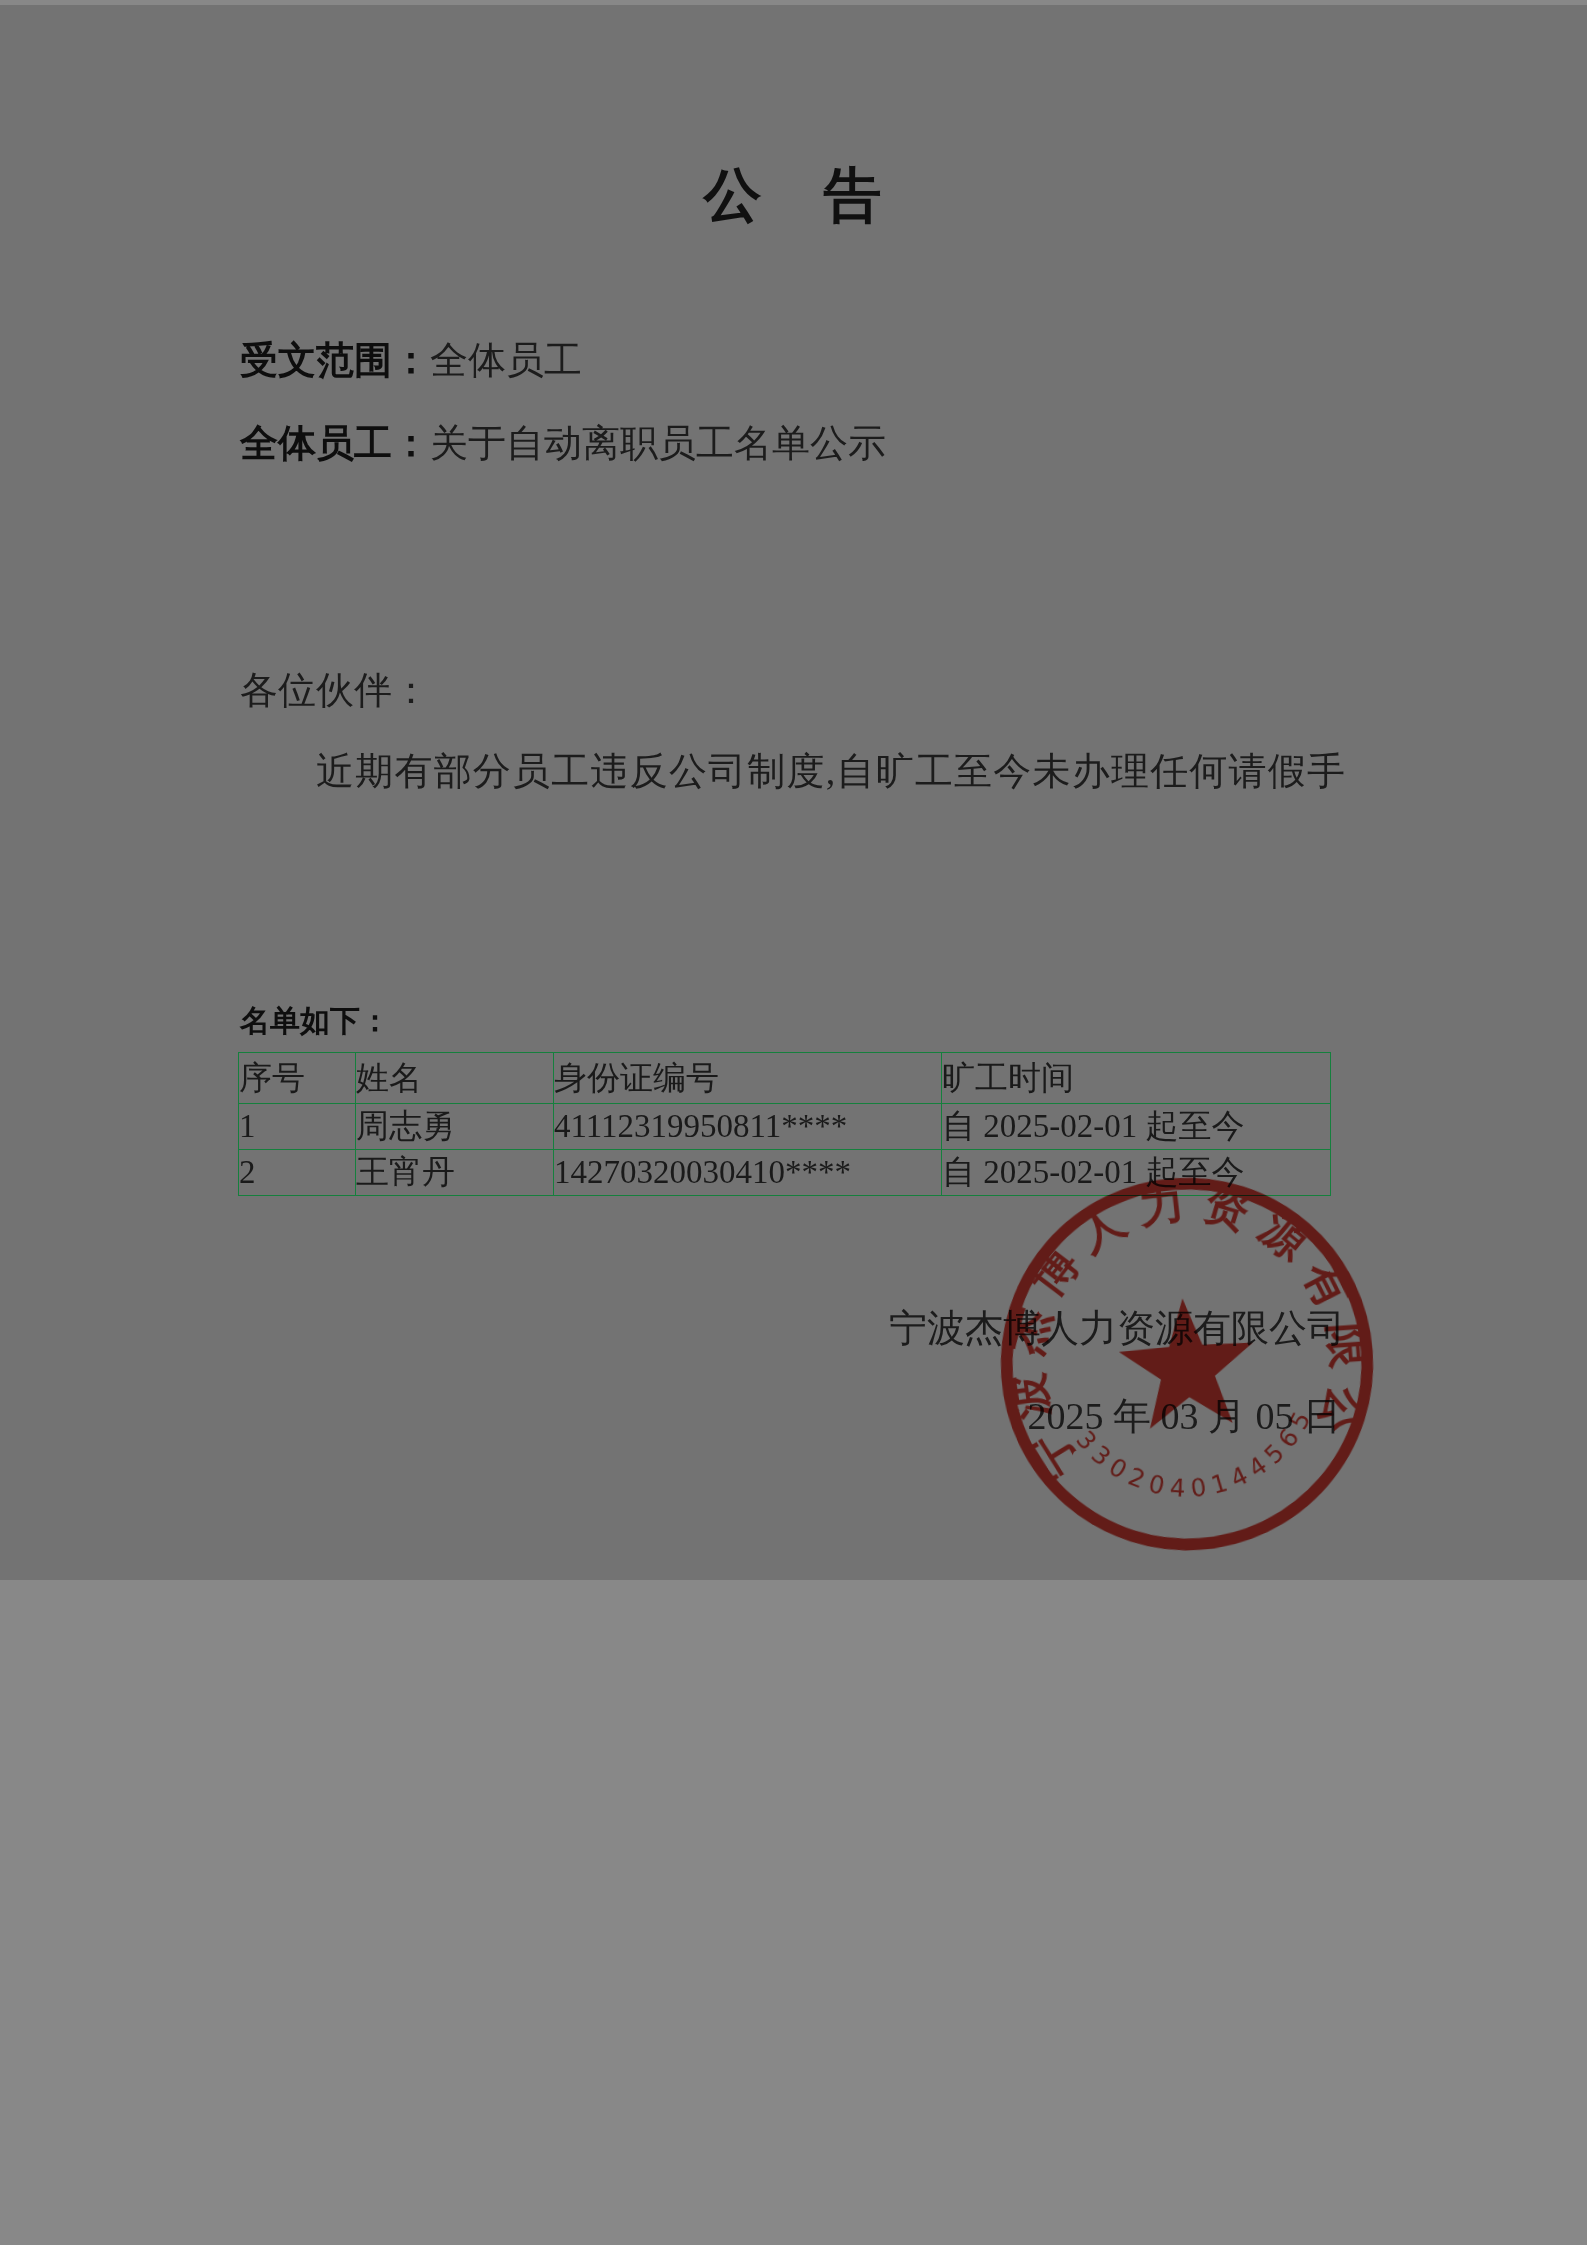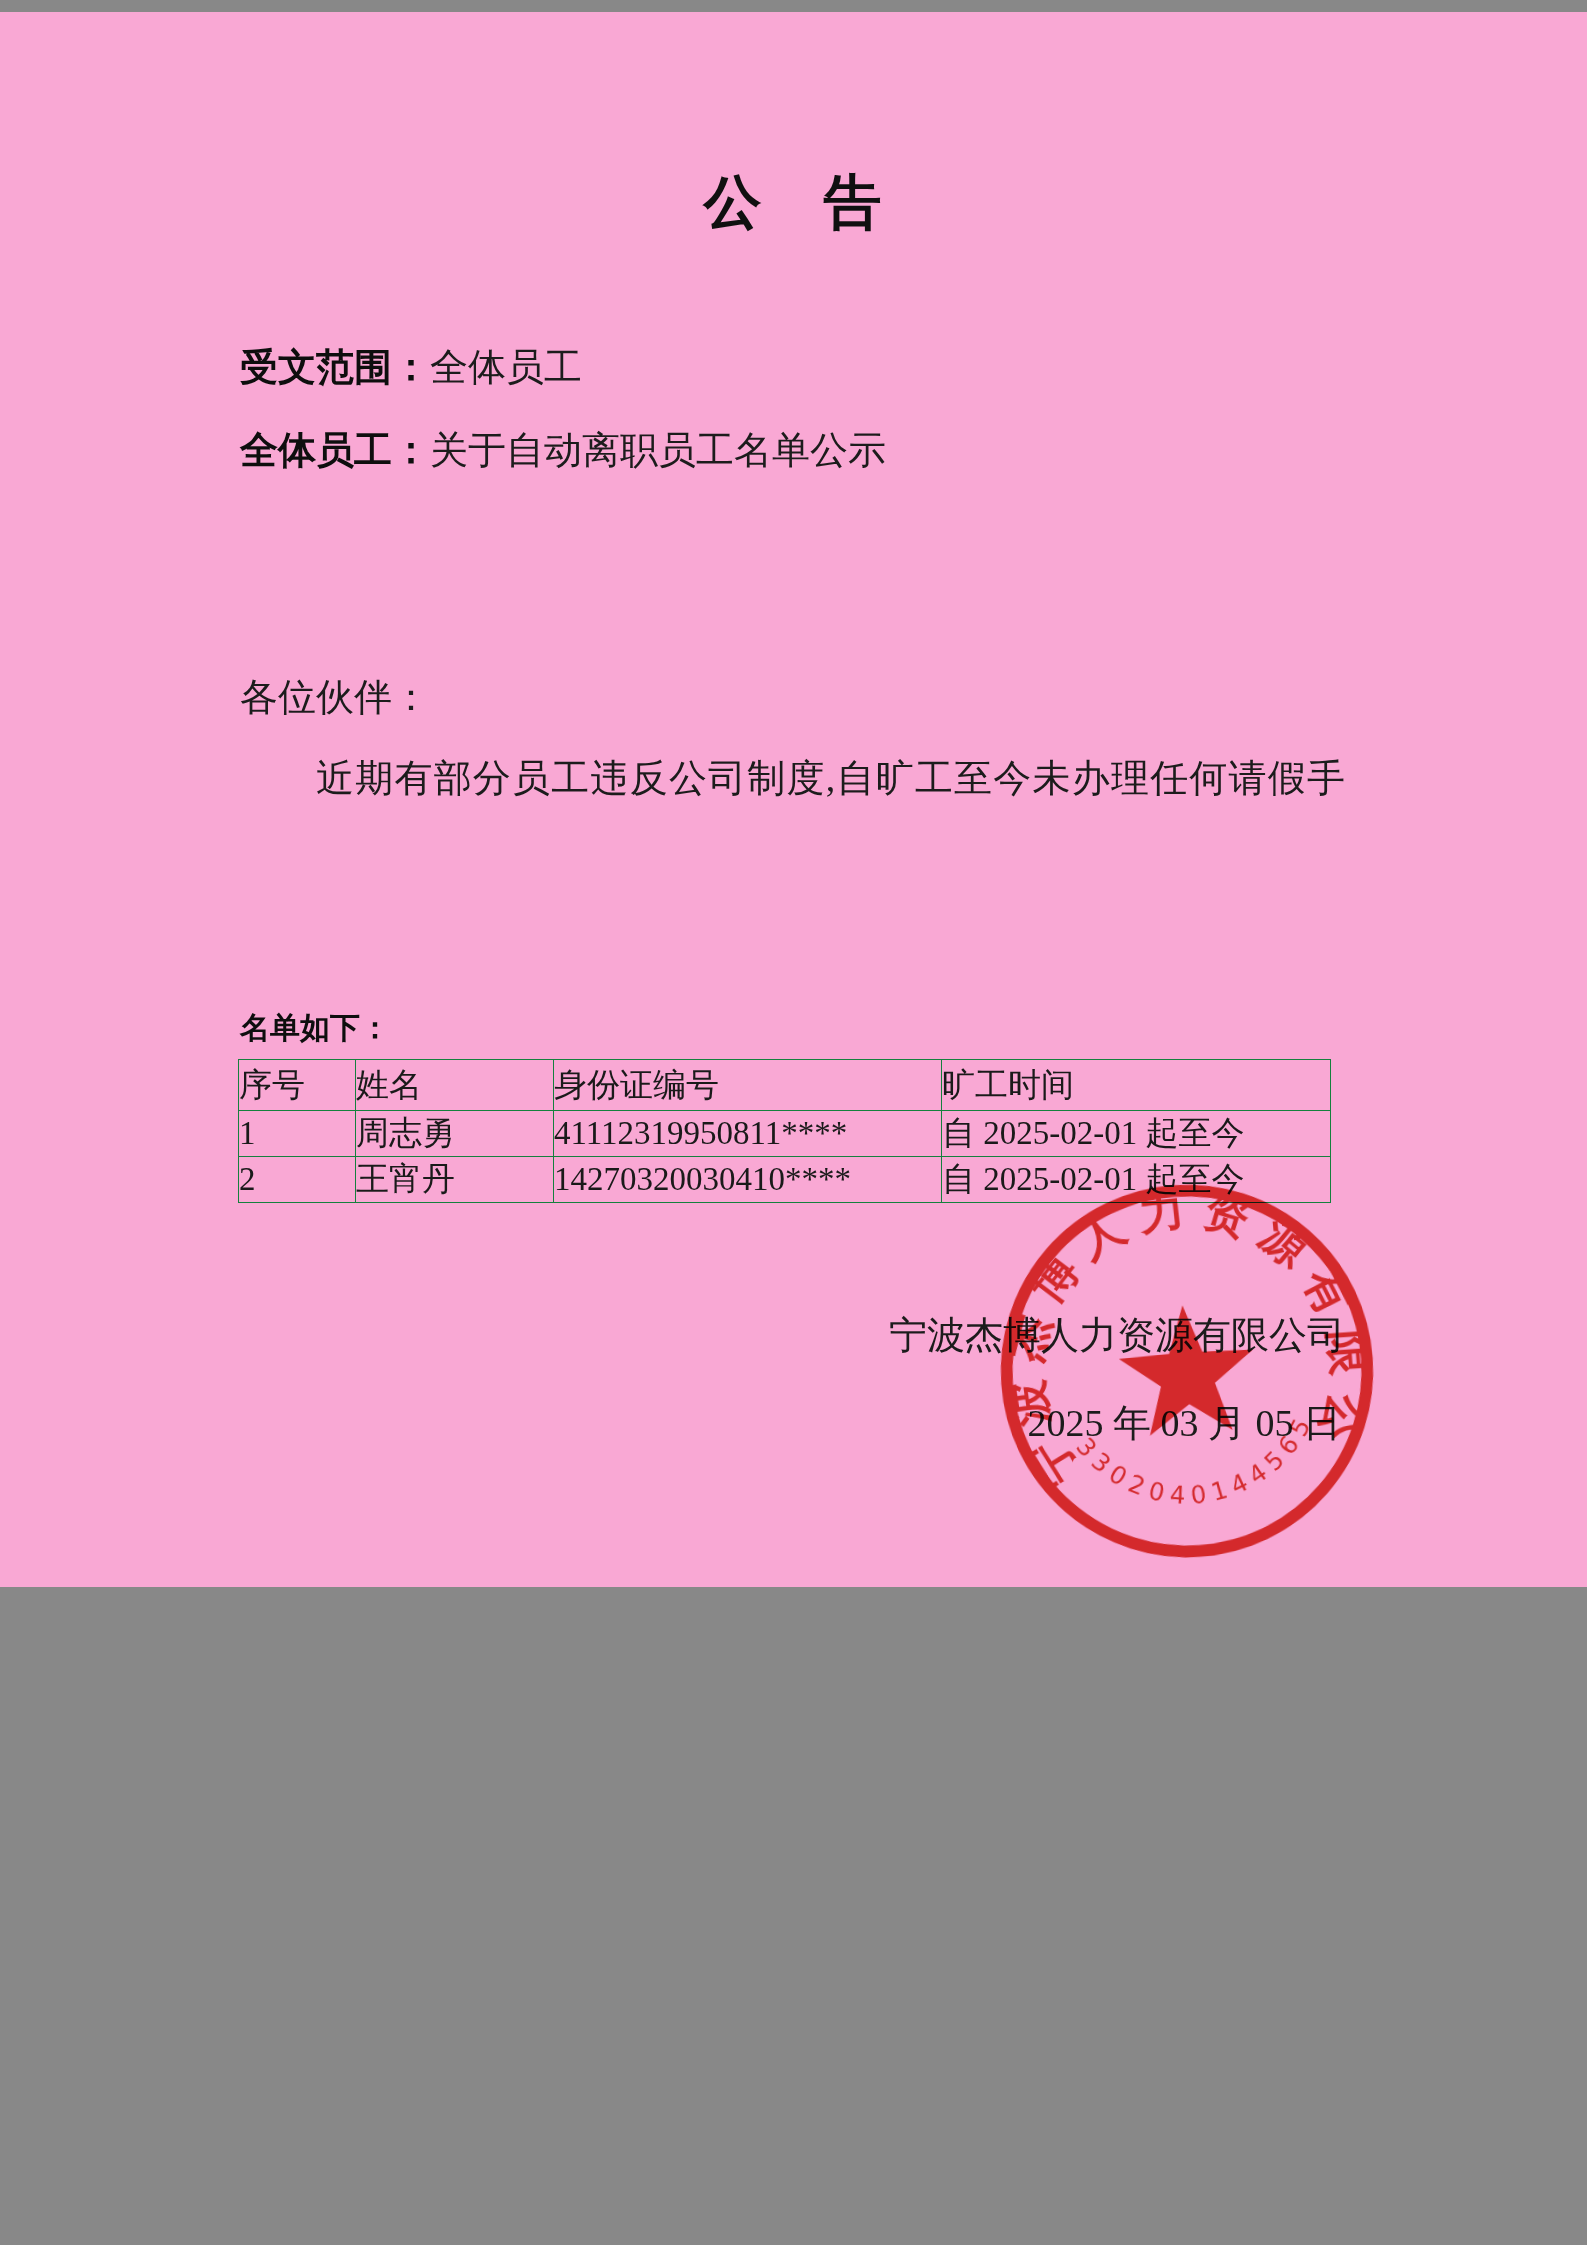--- a/index.html
+++ b/index.html
@@ -1,20 +1,20 @@
 <!DOCTYPE html>
 <html><head>
 <meta charset="utf-8">
 <style>
   html,body{margin:0;padding:0;background:#888;}
   .page{
     position:relative;
     width:1587px;height:1575px;
-    background:#f9a8d4;
-    margin:12px auto;
+    background:#737373;
+    margin:5px auto;
     font-family:"Liberation Serif","DejaVu Serif",serif;
     color:#141414;
     overflow:hidden;
   }
   .doc-title{
     position:absolute;
     left:0;right:0;top:152px;
     text-align:center;
     font-size:58px;
     font-weight:bold;

